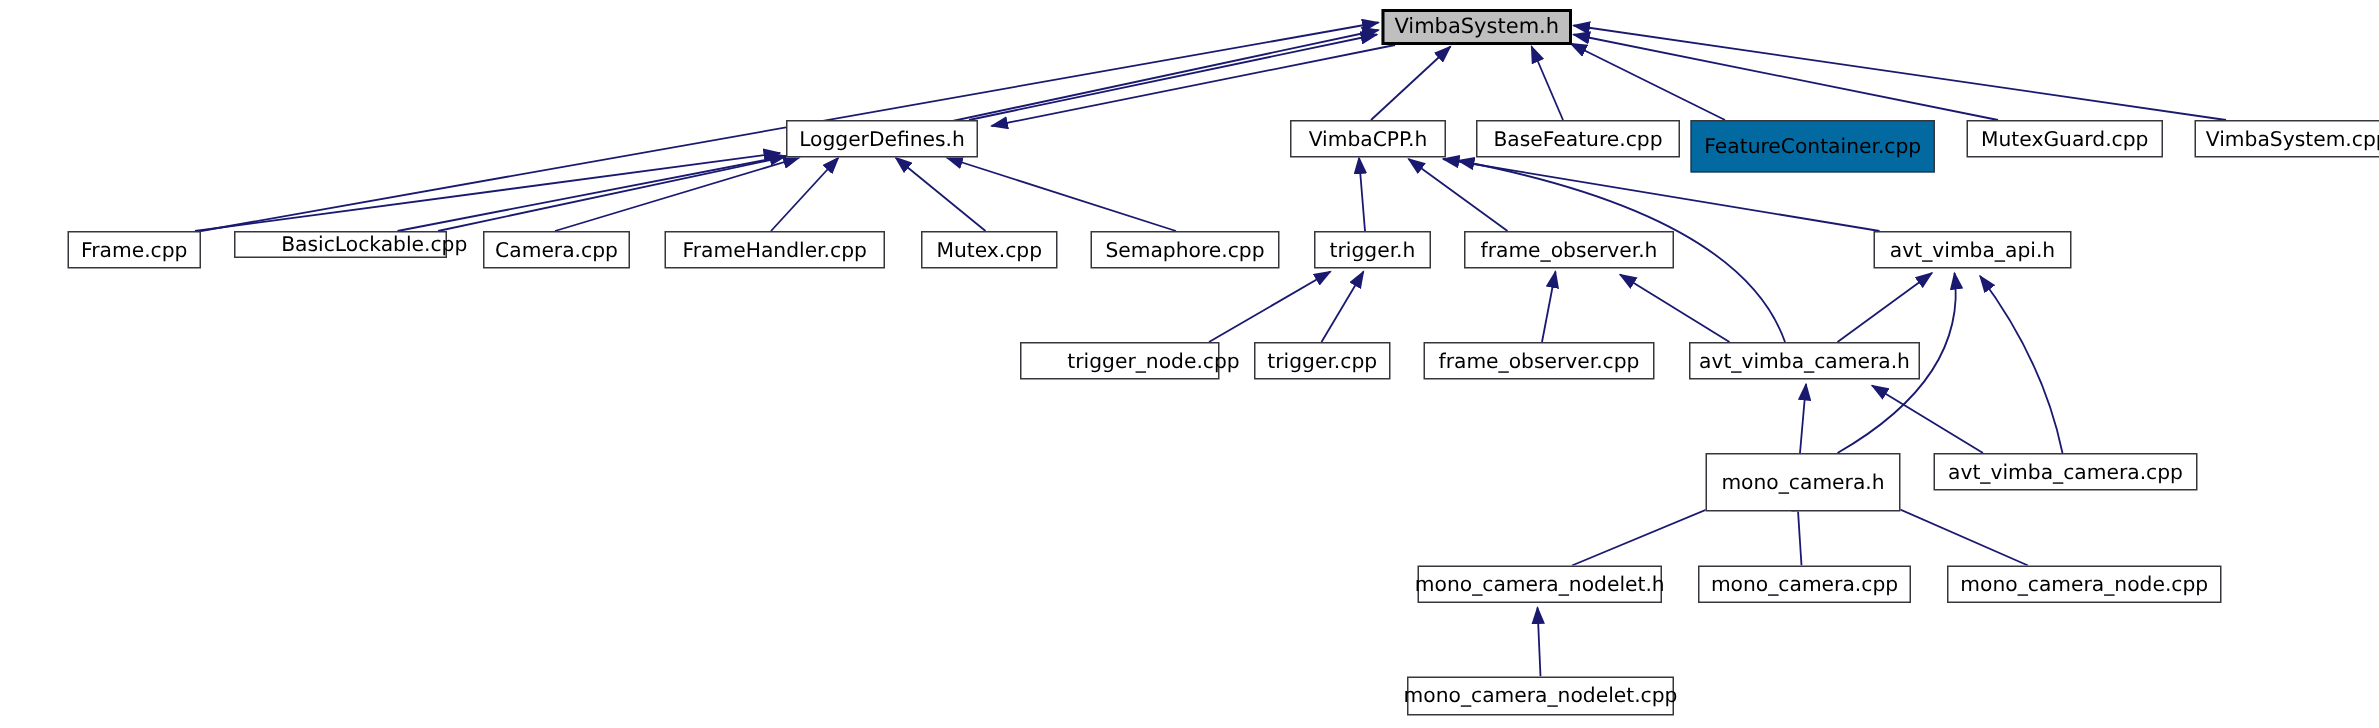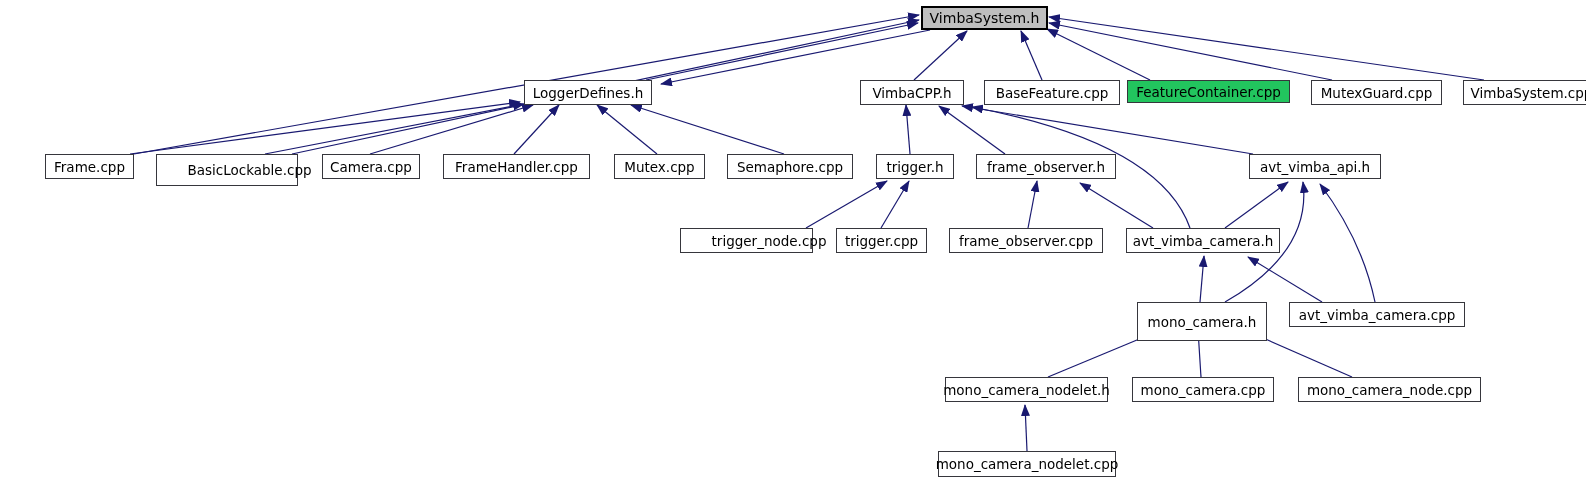--- a/index.html
+++ b/index.html
@@ -72,25 +72,25 @@
         <path d="M1444,80 L1009,17" class="edge" stroke="#191970" marker-end="url(#arrow)"></path>
         <path d="M874,80 L927,31" class="edge" stroke="#191970" marker-end="url(#arrow)"></path>
         <path d="M1002,80 L981,31" class="edge" stroke="#191970" marker-end="url(#arrow)"></path>
       </g>
   </svg>
   <div id="node-layer">
       <div class="node root" style="left: 881px; top: 6px; width: 127px; height: 24px; background: rgb(191, 191, 191); border-color: rgb(0, 0, 0); color: rgb(0, 0, 0);">VimbaSystem.h</div>
       <div class="node" style="left: 484px; top: 80px; width: 128px; height: 25px; background: rgb(255, 255, 255); border-color: rgb(54, 54, 60); color: rgb(0, 0, 0);">LoggerDefines.h</div>
       <div class="node" style="left: 820px; top: 80px; width: 104px; height: 25px; background: rgb(255, 255, 255); border-color: rgb(54, 54, 60); color: rgb(0, 0, 0);">VimbaCPP.h</div>
       <div class="node" style="left: 944px; top: 80px; width: 136px; height: 25px; background: rgb(255, 255, 255); border-color: rgb(54, 54, 60); color: rgb(0, 0, 0);">BaseFeature.cpp</div>
-      <div class="node" style="left: 1087px; top: 80px; width: 163px; height: 23px; background: #22c55e; border-color: rgb(54, 54, 60); color: rgb(0, 0, 0);">FeatureContainer.cpp</div>
+      <div class="node" style="left: 1087px; top: 80px; width: 163px; height: 35px; background: #0369a1; border-color: rgb(54, 54, 60); color: rgb(0, 0, 0);">FeatureContainer.cpp</div>
       <div class="node" style="left: 1271px; top: 80px; width: 131px; height: 25px; background: rgb(255, 255, 255); border-color: rgb(54, 54, 60); color: rgb(0, 0, 0);">MutexGuard.cpp</div>
       <div class="node" style="left: 1423px; top: 80px; width: 137px; height: 25px; background: rgb(255, 255, 255); border-color: rgb(54, 54, 60); color: rgb(0, 0, 0);">VimbaSystem.cpp</div>
       <div class="node" style="left: 5px; top: 154px; width: 89px; height: 25px; background: rgb(255, 255, 255); border-color: rgb(54, 54, 60); color: rgb(0, 0, 0);">Frame.cpp</div>
-      <div class="node" style="left: 116px; top: 154px; width: 142px; height: 32px; background: rgb(255, 255, 255); border-color: rgb(54, 54, 60); color: rgb(0, 0, 0); padding-left: 45px;">BasicLockable.cpp</div>
+      <div class="node" style="left: 116px; top: 154px; width: 142px; height: 18px; background: rgb(255, 255, 255); border-color: rgb(54, 54, 60); color: rgb(0, 0, 0); padding-left: 45px;">BasicLockable.cpp</div>
       <div class="node" style="left: 282px; top: 154px; width: 98px; height: 25px; background: rgb(255, 255, 255); border-color: rgb(54, 54, 60); color: rgb(0, 0, 0);">Camera.cpp</div>
       <div class="node" style="left: 403px; top: 154px; width: 147px; height: 25px; background: rgb(255, 255, 255); border-color: rgb(54, 54, 60); color: rgb(0, 0, 0);">FrameHandler.cpp</div>
       <div class="node" style="left: 574px; top: 154px; width: 91px; height: 25px; background: rgb(255, 255, 255); border-color: rgb(54, 54, 60); color: rgb(0, 0, 0);">Mutex.cpp</div>
       <div class="node" style="left: 687px; top: 154px; width: 126px; height: 25px; background: rgb(255, 255, 255); border-color: rgb(54, 54, 60); color: rgb(0, 0, 0);">Semaphore.cpp</div>
       <div class="node" style="left: 836px; top: 154px; width: 78px; height: 25px; background: rgb(255, 255, 255); border-color: rgb(54, 54, 60); color: rgb(0, 0, 0);">trigger.h</div>
       <div class="node" style="left: 936px; top: 154px; width: 140px; height: 25px; background: rgb(255, 255, 255); border-color: rgb(54, 54, 60); color: rgb(0, 0, 0);">frame_observer.h</div>
       <div class="node" style="left: 1209px; top: 154px; width: 132px; height: 25px; background: rgb(255, 255, 255); border-color: rgb(54, 54, 60); color: rgb(0, 0, 0);">avt_vimba_api.h</div>
       <div class="node" style="left: 640px; top: 228px; width: 133px; height: 25px; background: rgb(255, 255, 255); border-color: rgb(54, 54, 60); color: rgb(0, 0, 0); padding-left: 45px;">trigger_node.cpp</div>
       <div class="node" style="left: 796px; top: 228px; width: 91px; height: 25px; background: rgb(255, 255, 255); border-color: rgb(54, 54, 60); color: rgb(0, 0, 0);">trigger.cpp</div>
       <div class="node" style="left: 909px; top: 228px; width: 154px; height: 25px; background: rgb(255, 255, 255); border-color: rgb(54, 54, 60); color: rgb(0, 0, 0);">frame_observer.cpp</div>

